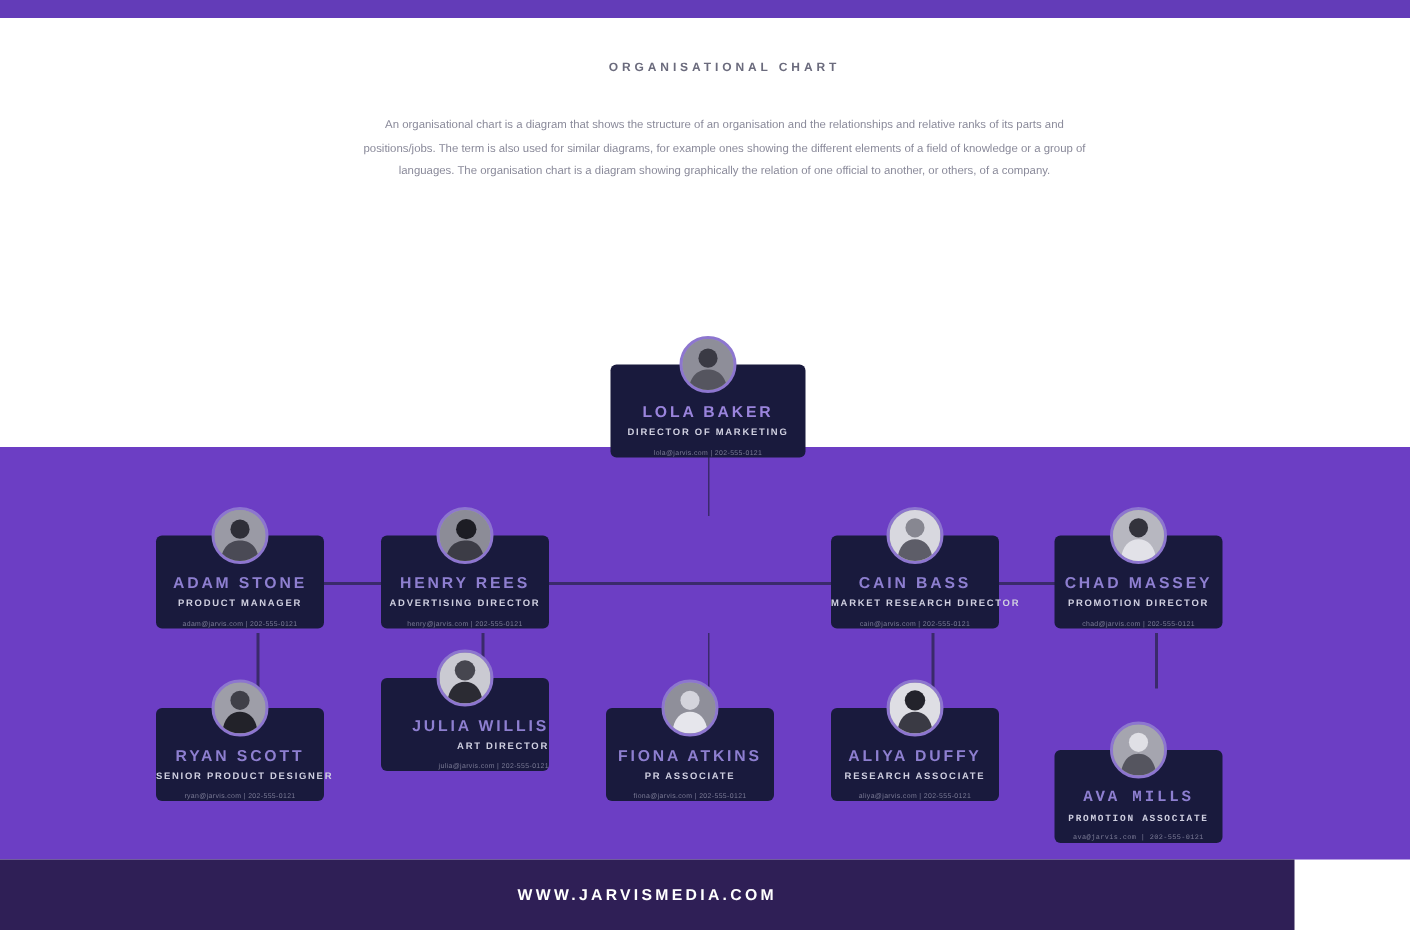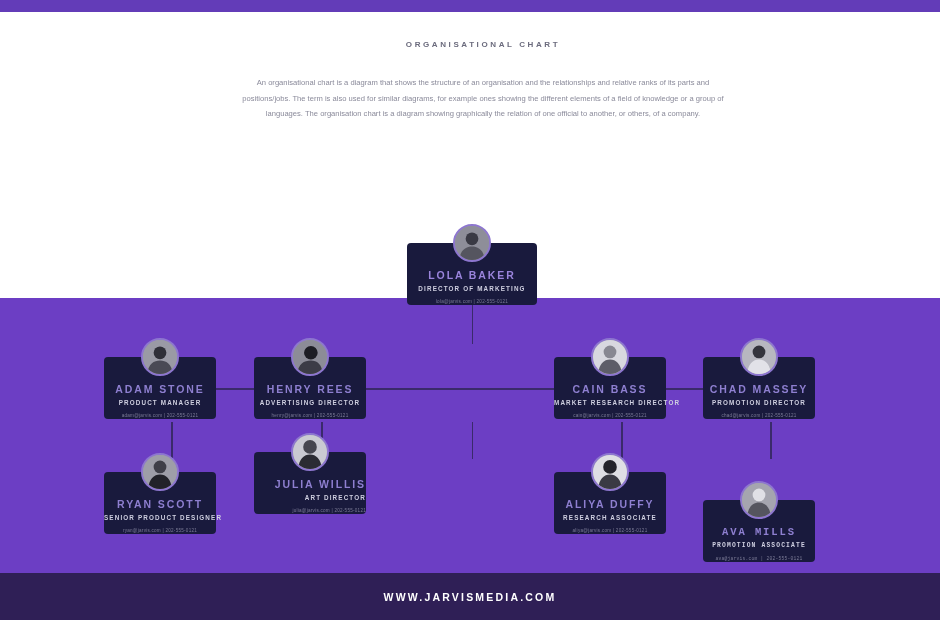--- a/index.html
+++ b/index.html
@@ -66,21 +66,21 @@
     top: 298px; left: 0;
     width: 940px;
     height: 275px;
     background: #6c3ec4;
   }
 
   
   .footer {
     position: absolute;
     top: 573px; left: 0;
-    width: 940px;
+    width: 863px;
     height: 47px;
     background: #2f1f56;
     display: flex;
     align-items: center;
     justify-content: center;
   }
   .footer-url {
     color: #ffffff;
     font-size: 10.5px;
     font-weight: bold;
@@ -273,20 +273,32 @@
         <rect width="40" height="40" fill="#cacad2"></rect>
         <circle cx="20" cy="14" r="8" fill="#46464f"></circle>
         <path d="M6 40 C7 28 13 23 20 23 C27 23 33 28 34 40 Z" fill="#2b2b33"></path>
       </svg>
     </div>
     <div class="card-name">JULIA WILLIS</div>
     <div class="card-role">ART DIRECTOR</div>
     <div class="card-contact">julia@jarvis.com | 202-555-0121</div>
   </div>
 
+  <div class="card" style="left:404px; top:472px;">
+    <div class="avatar">
+      <svg viewBox="0 0 40 40" xmlns="http://www.w3.org/2000/svg">
+        <rect width="40" height="40" fill="#8f8f9a"></rect>
+        <circle cx="20" cy="14" r="7.5" fill="#d4d4dc"></circle>
+        <path d="M6 40 C7 28 13 23 20 23 C27 23 33 28 34 40 Z" fill="#e6e6ec"></path>
+      </svg>
+    </div>
+    <div class="card-name">FIONA ATKINS</div>
+    <div class="card-role">PR ASSOCIATE</div>
+    <div class="card-contact">fiona@jarvis.com | 202-555-0121</div>
+  </div>
 
   <div class="card" style="left:554px; top:472px;">
     <div class="avatar">
       <svg viewBox="0 0 40 40" xmlns="http://www.w3.org/2000/svg">
         <rect width="40" height="40" fill="#dedee4"></rect>
         <circle cx="20" cy="14" r="8" fill="#23232b"></circle>
         <path d="M6 40 C7 28 13 23 20 23 C27 23 33 28 34 40 Z" fill="#3a3a44"></path>
       </svg>
     </div>
     <div class="card-name">ALIYA DUFFY</div>

